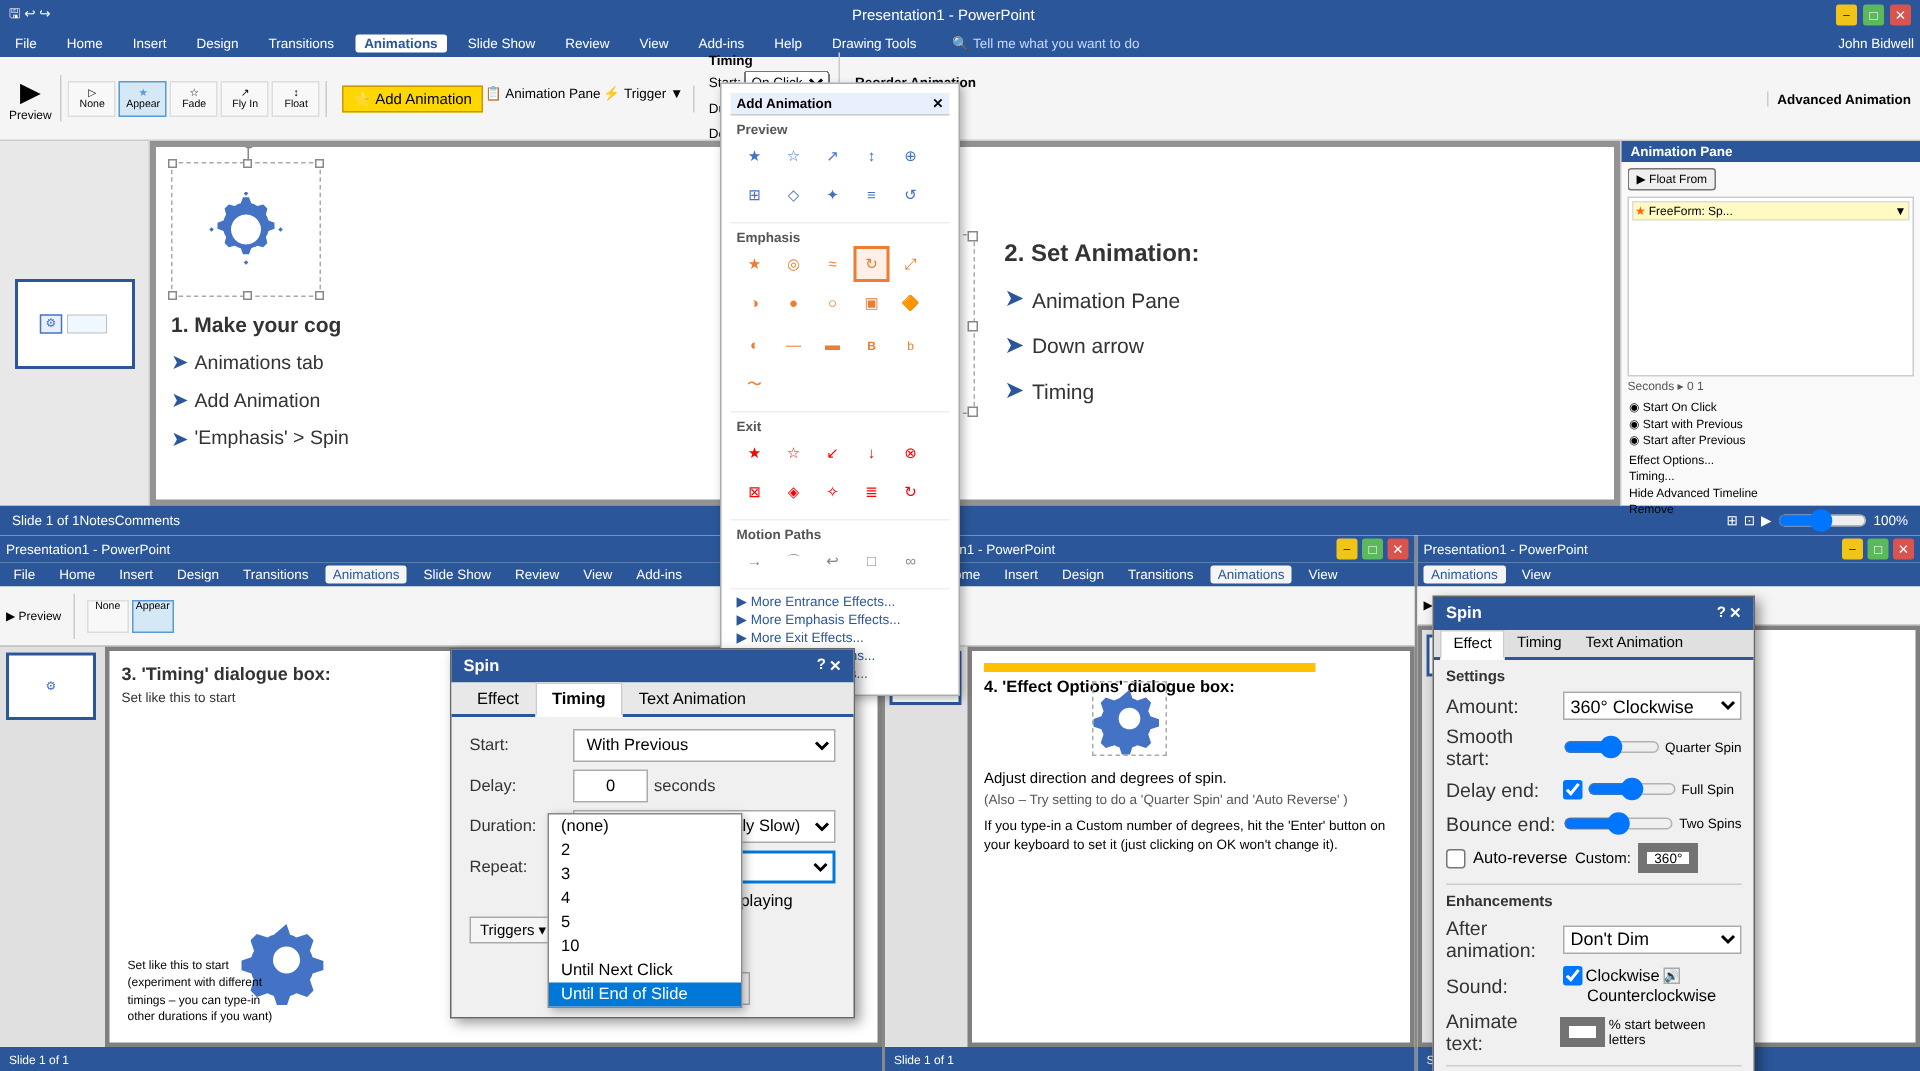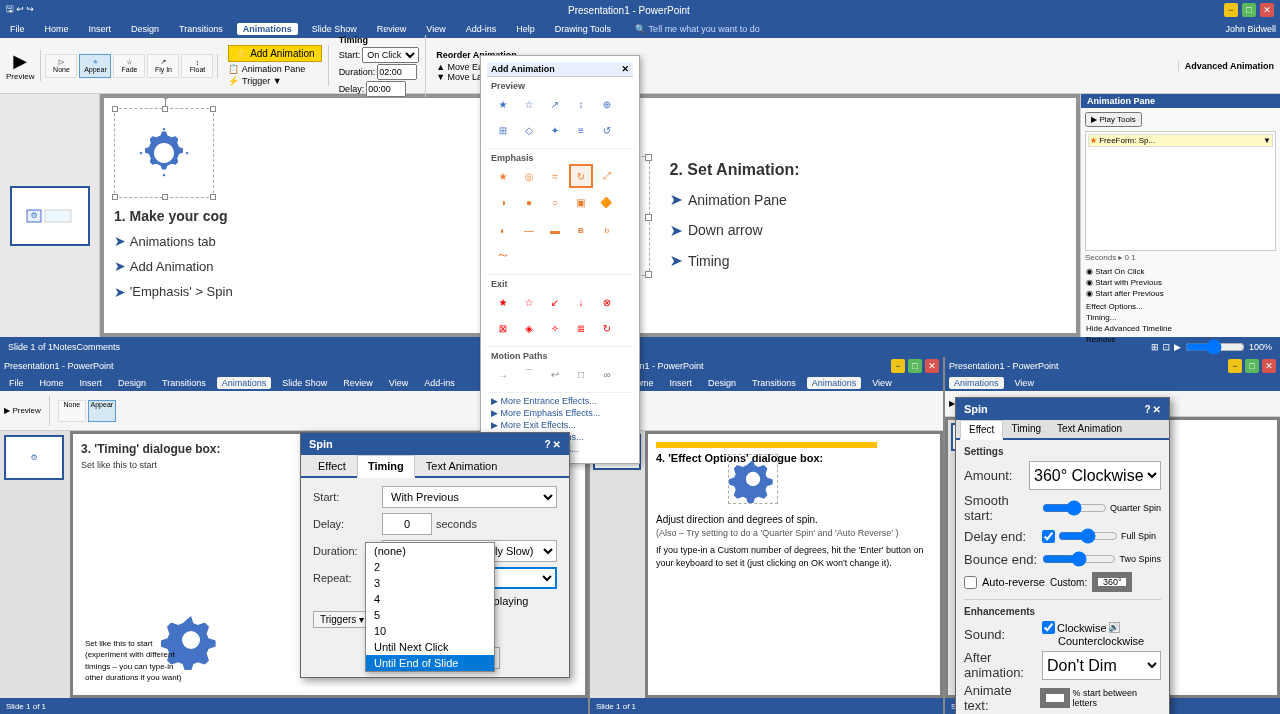--- a/index.html
+++ b/index.html
@@ -537,22 +537,22 @@
       margin-bottom: 3px;
       gap: 3px;
     }
     .effect-label {
       width: 75px;
       font-size: 13px;
       color: #333;
     }
     .effect-select {
       flex: 1;
-      height: 29px;
-      font-size: 16px;
+      height: 19px;
+      font-size: 12px;
       border: 1px solid #aaa;
       background: white;
     }
     .effect-input {
       width: 45px;
       height: 20px;
       font-size: 10px;
       border: 6px solid #737373;
       text-align: center;
     }
@@ -631,21 +631,21 @@
       </div>
       <div style="width:32px; height:24px; background:#f8f8f8; border:1px solid #ddd; font-size:7px; display:flex; flex-direction:column; align-items:center; justify-content:center; cursor:pointer;">
         <span>↗</span>
           <span>Fly In</span>
       </div>
       <div style="width:32px; height:24px; background:#f8f8f8; border:1px solid #ddd; font-size:7px; display:flex; flex-direction:column; align-items:center; justify-content:center; cursor:pointer;">
         <span>↕</span>
           <span>Float</span>
       </div>
     </div>
-    <div style="display:flex; flex-direction:column; justify-content:center; gap:2px; border-right:1px solid #ccc; padding:0 6px;">
+    <div style="display:flex; flex-direction:row; justify-content:center; gap:2px; border-right:1px solid #ccc; padding:0 6px;">
       <div style="background:#ffd700; border:1px solid #cc9900; padding:2px 6px; font-size:10px; cursor:pointer; text-align:center;">⭐ Add Animation</div>
       <div style="font-size:9px; cursor:pointer;">📋 Animation Pane</div>
       <div style="font-size:9px; cursor:pointer;">⚡ Trigger ▼</div>
     </div>
     <div style="border-right:1px solid #ccc; padding:0 6px; font-size:9px;">
       <div style="font-weight:bold; font-size:9px; margin-bottom:2px;">Timing</div>
       <div style="display:flex; gap:2px; align-items:center; margin-bottom:1px;">
         <span>Start:</span>
         <select style="font-size:9px; height:16px;">
           <option>On Click</option>
@@ -766,21 +766,21 @@
             </div>
           </div>
         </div>
       </div>
     </div>
 
     <div class="anim-pane">
       <div class="anim-pane-header">Animation Pane</div>
       <div style="padding:4px; font-size:9px;">
         <div style="display:flex; gap:4px; margin-bottom:4px;">
-          <button style="font-size:8px; padding:1px 4px;">▶ Play Tools</button>
+          <button style="font-size:8px; padding:1px 4px;">▶ Float From</button>
         </div>
         <div style="border:1px solid #ccc; background:white; height:120px; padding:2px;">
           <div style="display:flex; align-items:center; gap:2px; padding:1px; background:#fff9c4; border:1px solid #ddd; margin-bottom:1px; font-size:8px;">
             <span style="color:#ff6600;">★</span>
             <span>FreeForm: Sp...</span>
             <span style="margin-left:auto;">▼</span>
           </div>
         </div>
         <div style="font-size:8px; margin-top:2px; color:#555;">Seconds ▸ 0 1</div>
         <div style="font-size:8px; margin-top:4px;">
@@ -1254,42 +1254,42 @@
             <span>Auto-reverse</span>
             <span style="font-size:10px;">Custom:</span>
             <input class="effect-input" type="text" value="360°" style="width: 40px; font-size: 9px;">
           </div>
         </div>
 
         <div class="effect-section">
           <div class="effect-section-label">Enhancements</div>
 
           <div class="effect-row">
+            <span class="effect-label">After animation:</span>
+            <select class="effect-select">
+              <option>Don't Dim</option>
+            </select>
+          </div>
+
+          <div class="effect-row">
             <span class="effect-label">Sound:</span>
             <div style="flex:1; display:flex; flex-direction:column; gap:1px;">
               <div style="display:flex; align-items:center; gap:2px;">
                 <input type="checkbox" checked="" style="">
                 <span>Clockwise</span>
                 <button style="font-size:8px; border:1px solid #aaa; cursor:pointer;">🔊</button>
               </div>
               <div style="display:flex; align-items:center; gap:2px;">
                 <span style="width:14px;"></span>
                 <span>Counterclockwise</span>
               </div>
             </div>
           </div>
 
           <div class="effect-row">
-            <span class="effect-label">After animation:</span>
-            <select class="effect-select">
-              <option>Don't Dim</option>
-            </select>
-          </div>
-
-          <div class="effect-row">
             <span class="effect-label">Animate text:</span>
             <input class="effect-input" type="text" style="width: 30px; font-size: 9px;">
             <span style="font-size:9px;">% start between letters</span>
           </div>
         </div>
 
         <div style="display:flex; justify-content:center; gap:8px; margin-top:4px;">
           <button class="dialog-btn">OK</button>
           <button class="dialog-btn">Cancel</button>
         </div>

